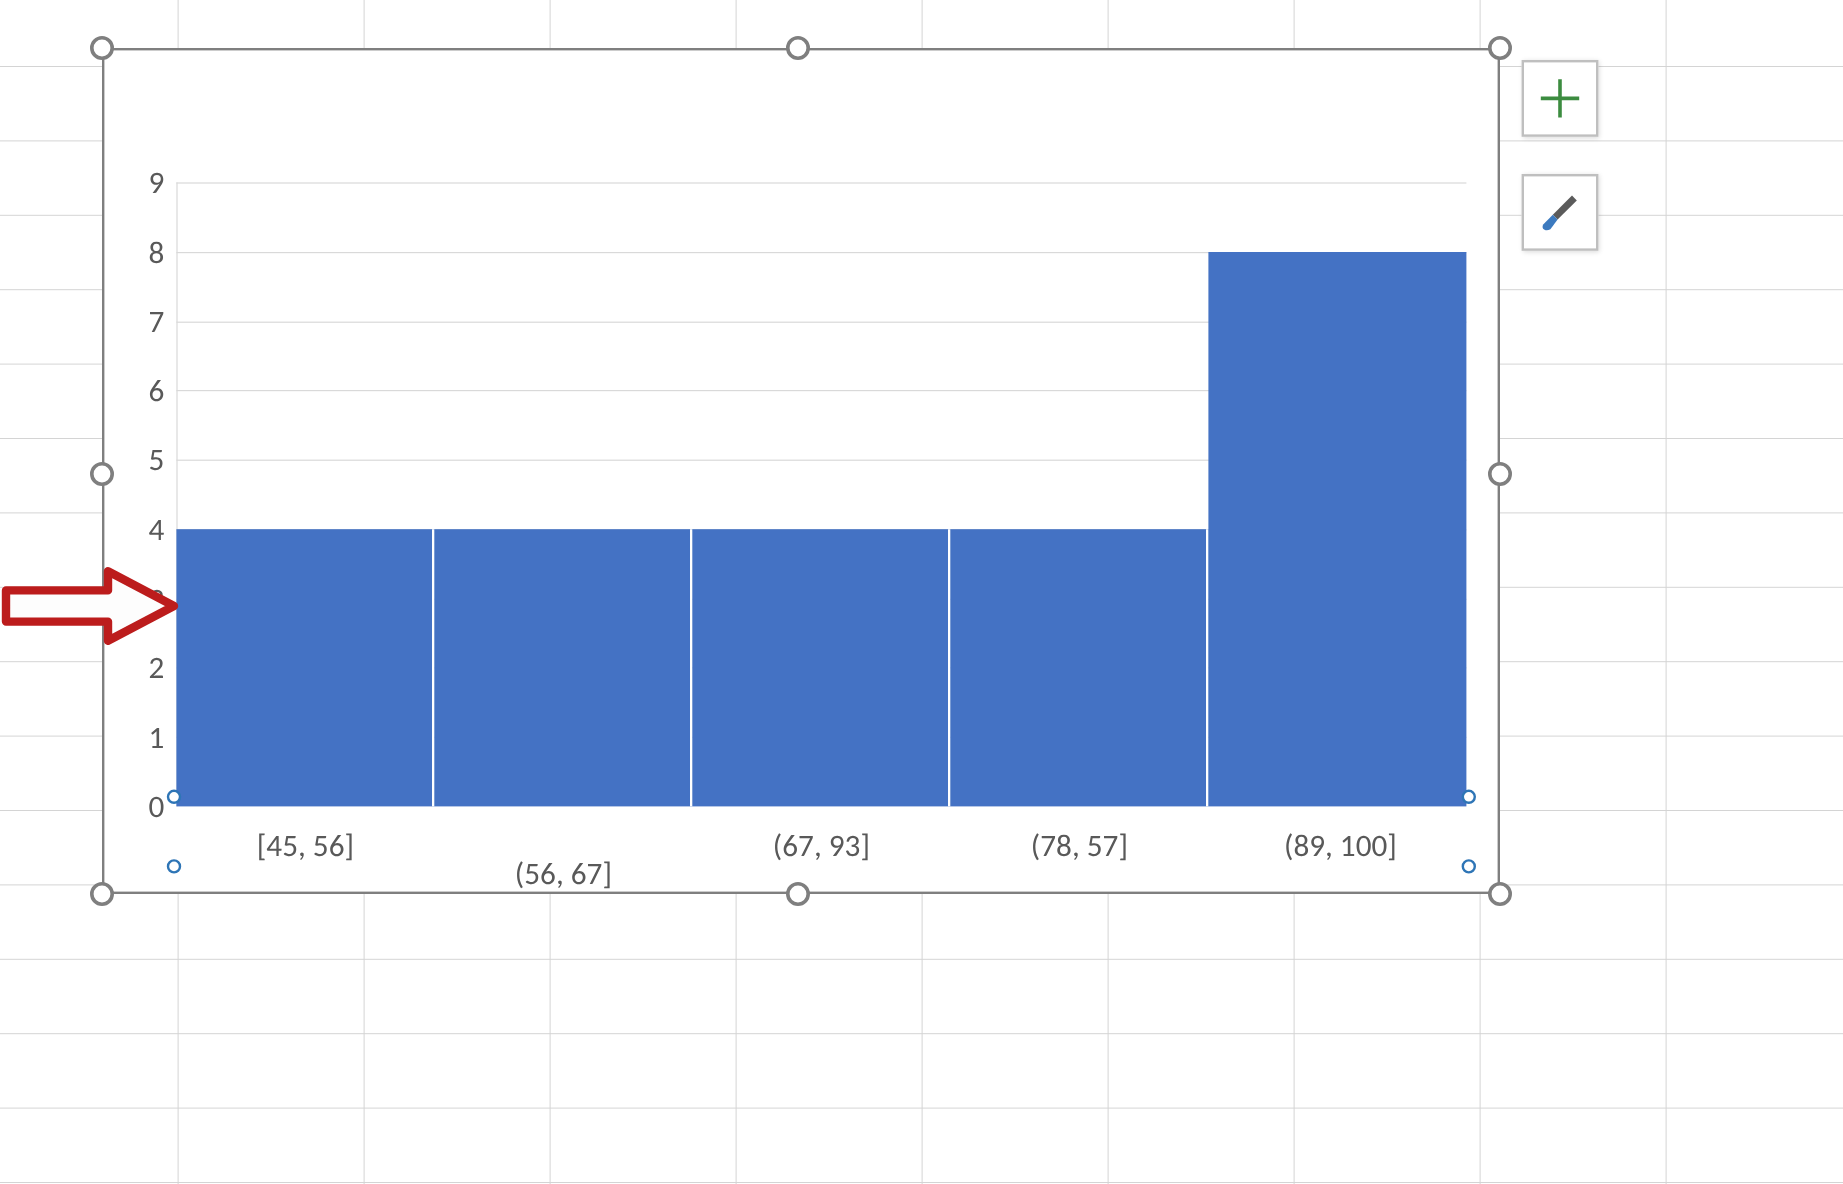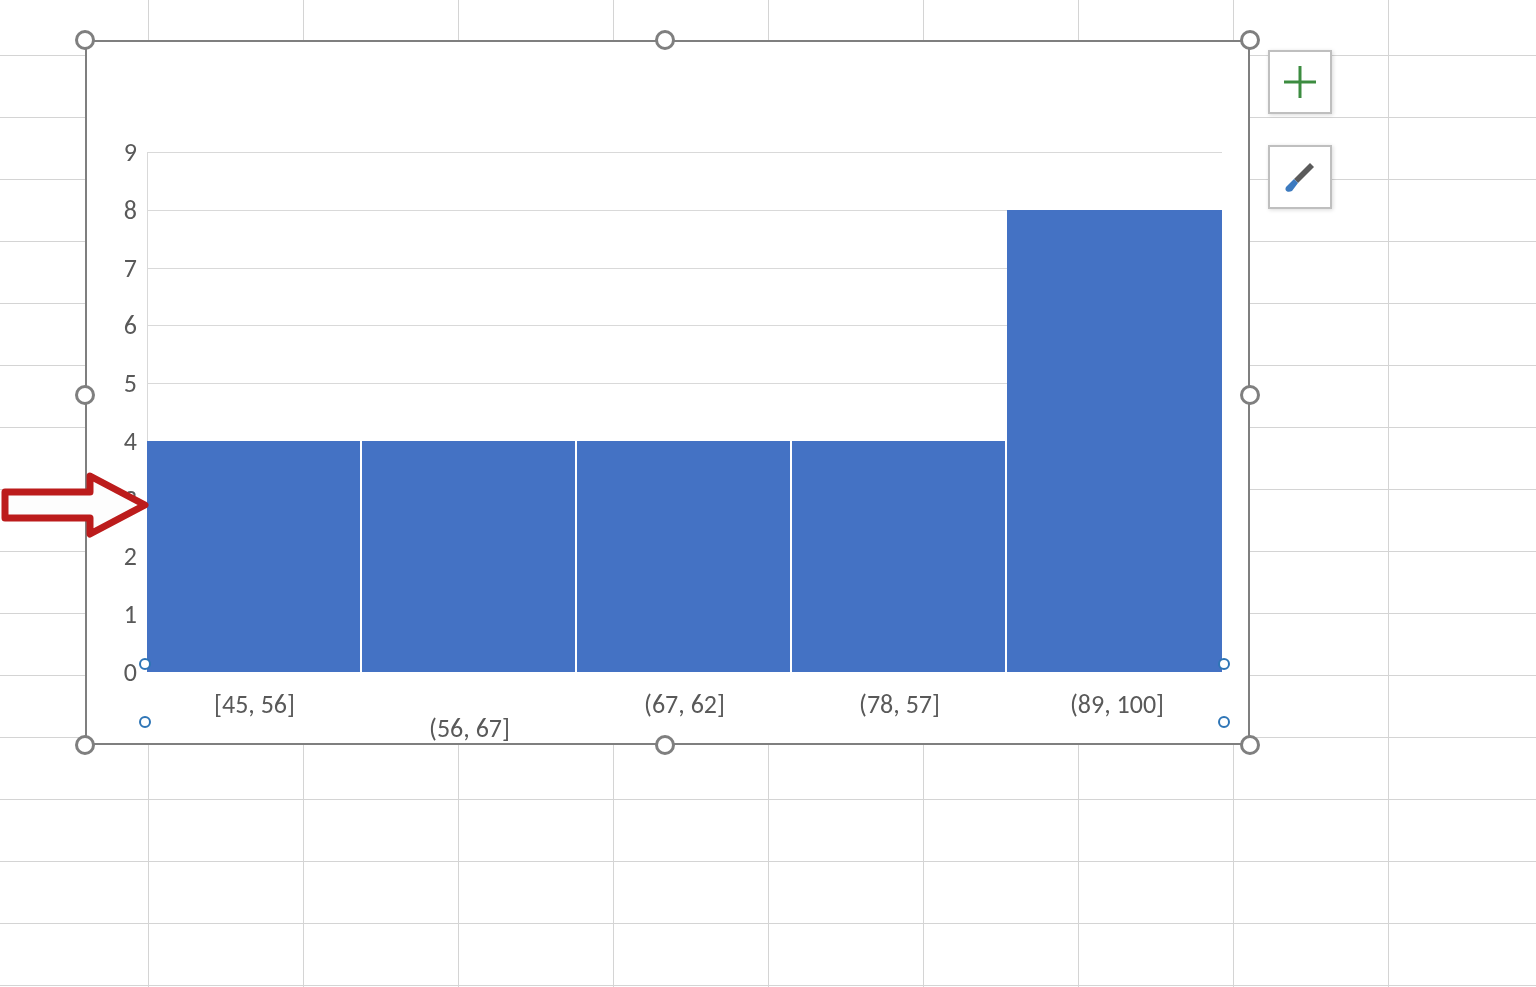--- a/index.html
+++ b/index.html
@@ -184,21 +184,21 @@
         <div class="bar" style="left: 215px; width: 215px; height: 231.111px;"></div>
         <div class="bar" style="left: 430px; width: 215px; height: 231.111px;"></div>
         <div class="bar" style="left: 645px; width: 215px; height: 231.111px;"></div>
         <div class="bar" style="left: 860px; width: 215px; height: 462.222px;"></div>
       </div>
   </div>
 
   <div class="x-axis-area" id="xaxis">
       <div class="x-label" style="left: 107.5px;">[45, 56]</div>
       <div class="x-label" style="left: 322.5px; margin-top: 24px;">(56, 67]</div>
-      <div class="x-label" style="left: 537.5px;">(67, 62]</div>
+      <div class="x-label" style="left: 537.5px;">(67, 93]</div>
       <div class="x-label" style="left: 752.5px;">(78, 57]</div>
       <div class="x-label" style="left: 970px;">(89, 100]</div>
     </div>
 
   <div class="axis-sel-box">
     <div class="axis-sel-handle" style="left:-6px; top:-6px;"></div>
     <div class="axis-sel-handle" style="right:-6px; top:-6px;"></div>
     <div class="axis-sel-handle" style="left:-6px; bottom:-6px;"></div>
     <div class="axis-sel-handle" style="right:-6px; bottom:-6px;"></div>
   </div>

